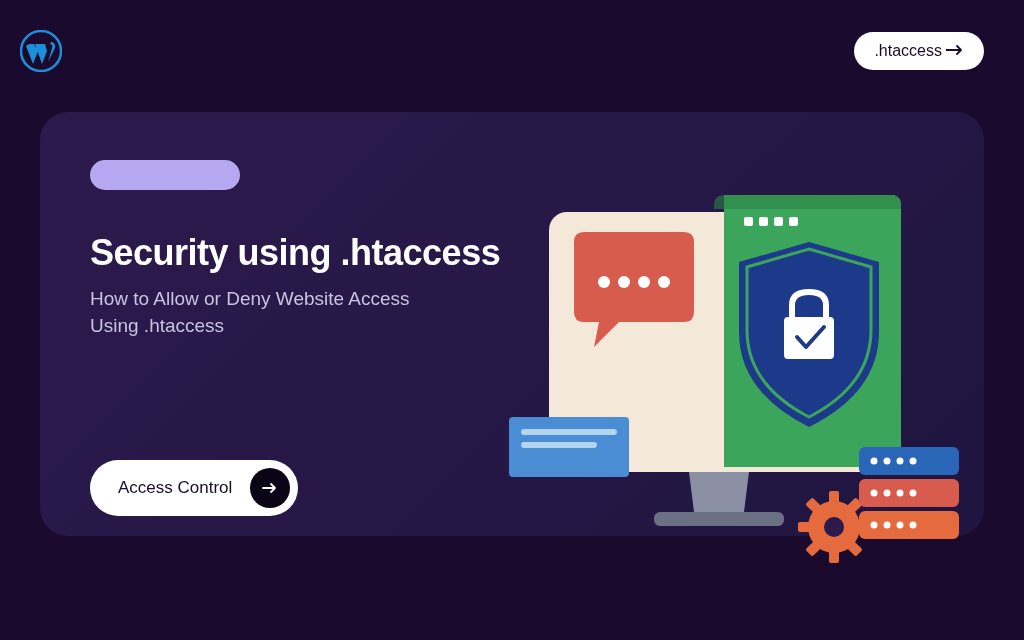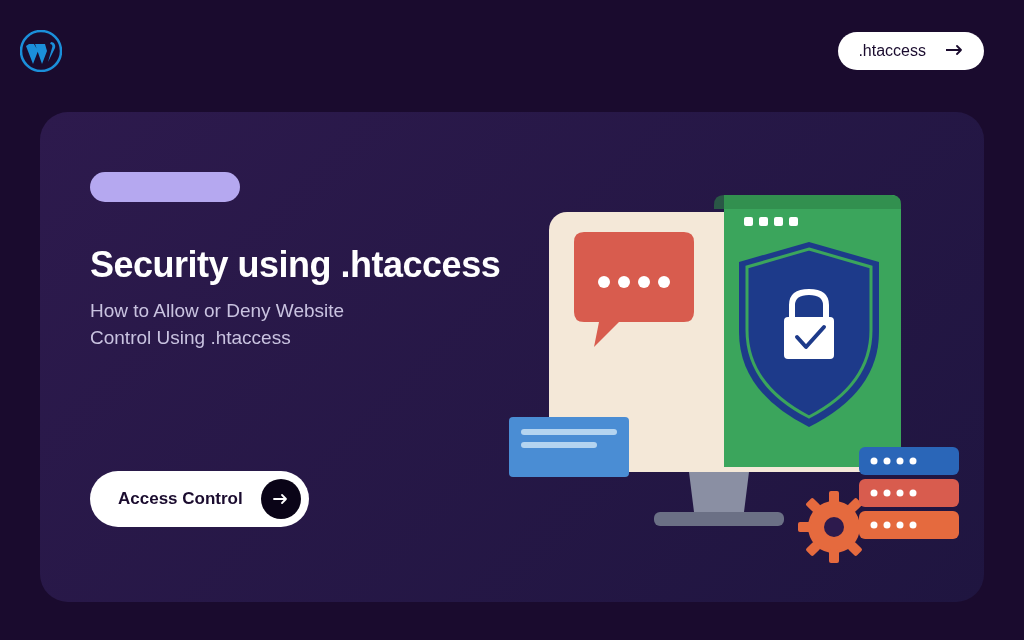--- a/index.html
+++ b/index.html
@@ -34,36 +34,36 @@
       text-decoration: none;
       cursor: pointer;
     }
     .cta-button {
       margin-left: auto;
       background: #fff;
       border-radius: 999px;
       padding: 10px 20px;
       display: flex;
       align-items: center;
-      gap: 20px;
+      gap: 4px;
       cursor: pointer;
       border: none;
       font-size: 16px;
       font-weight: 500;
       color: #1a0b2e;
     }
     .hero-card {
       margin: 20px 40px 0 40px;
       background: linear-gradient(135deg, #2d1a4d 0%, #1f1540 100%);
       border-radius: 28px;
       padding: 60px 50px 32px 50px;
       position: relative;
-      height: 490px;
-      display: flex;
-      align-items: flex-start;
+      height: 424px;
+      display: flex;
+      align-items: center;
     }
     .hero-left {
       flex: 0 0 440px;
       display: flex;
       flex-direction: column;
     }
     .pill {
       width: 150px;
       height: 30px;
       background: #b5a8f0;
@@ -88,21 +88,21 @@
       margin-top: 120px;
       background: #fff;
       border: none;
       border-radius: 999px;
       padding: 8px 8px 8px 28px;
       display: inline-flex;
       align-items: center;
       gap: 18px;
       cursor: pointer;
       font-size: 17px;
-      font-weight: 700;
+      font-weight: 400;
       color: #1a0b2e;
       width: fit-content;
     }
     .arrow-circle {
       width: 40px;
       height: 40px;
       border-radius: 50%;
       background: #0a0417;
       display: flex;
       align-items: center;
@@ -135,21 +135,21 @@
           <path d="M0 6 L15 6 M11 2 L15 6 L11 10" stroke="#1a0b2e" stroke-width="1.8" fill="none" stroke-linecap="round" stroke-linejoin="round"></path>
         </svg>
     </span>
   </button>
 </div>
 
 <div class="hero-card">
   <div class="hero-left">
     <div class="pill"></div>
     <h1 class="hero-title">Security using .htaccess</h1>
-    <p class="hero-subtitle">How to Allow or Deny Website Control Using .htaccess</p>
+    <p class="hero-subtitle">How to Allow or Deny Website Access Using .htaccess</p>
     <button class="hero-button">
       <span>Access Control</span>
       <span class="arrow-circle">
         <svg width="18" height="12" viewBox="0 0 18 12">
             <path d="M2 6 L14 6 M10 2 L14 6 L10 10" stroke="#fff" stroke-width="1.8" fill="none" stroke-linecap="round" stroke-linejoin="round"></path>
           </svg>
       </span>
     </button>
   </div>
 

